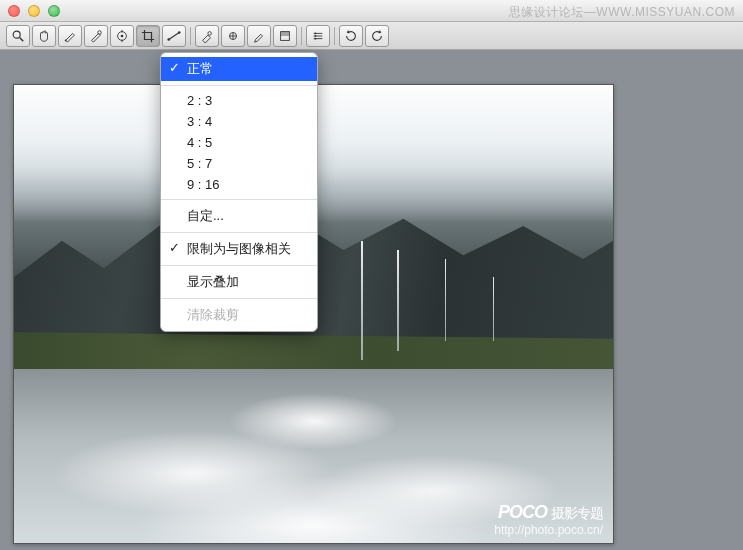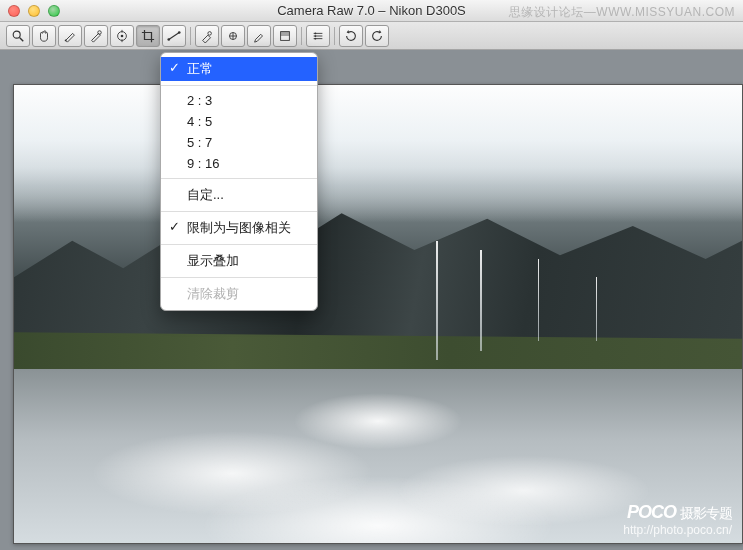--- a/index.html
+++ b/index.html
@@ -15,21 +15,21 @@
 
 .watermark-top { position: absolute; top: 4px; right: 8px; font-size: 12px; color: #b5b5b5; letter-spacing: 0.5px; font-family: Arial, sans-serif; }
 
 .toolbar { height: 28px; background: linear-gradient(#e8e8e8, #d4d4d4); border-bottom: 1px solid #a5a5a5; display: flex; align-items: center; padding: 0 6px; gap: 2px; }
 .tool-btn { width: 24px; height: 22px; border: 1px solid #999; border-radius: 3px; background: linear-gradient(#fafafa, #e0e0e0); display: flex; align-items: center; justify-content: center; cursor: pointer; color: #333; }
 .tool-btn.active { background: linear-gradient(#c8c8c8, #b0b0b0); box-shadow: inset 0 1px 2px rgba(0,0,0,0.2); }
 .tool-btn svg { width: 14px; height: 14px; }
 .pipe { width: 1px; height: 18px; background: #aaa; margin: 0 2px; }
 
 .canvas-area { position: absolute; top: 50px; left: 0; right: 0; bottom: 0; background: #8a9095; overflow: hidden; }
-.image-preview { position: absolute; top: 34px; left: 13px; width: 730px; height: 460px; border: 1px solid #555; box-shadow: 0 1px 4px rgba(0,0,0,0.3); overflow: hidden; }
+.image-preview { position: absolute; top: 34px; left: 13px; width: 601px; height: 460px; border: 1px solid #555; box-shadow: 0 1px 4px rgba(0,0,0,0.3); overflow: hidden; }
 
 
 .landscape { width: 100%; height: 100%; position: relative;
   background:
     linear-gradient(180deg, rgba(255,255,255,0.9) 0%, rgba(240,245,248,0.85) 12%, rgba(200,210,215,0.5) 22%, transparent 30%),
     linear-gradient(180deg, transparent 60%, rgba(255,255,255,0.7) 70%, rgba(200,205,210,0.5) 75%, rgba(180,185,190,0.6) 80%, rgba(220,225,230,0.8) 100%),
     linear-gradient(180deg, #e8ecee 0%, #cfd6da 18%, #6a7578 30%, #3a4446 45%, #4a5552 60%, #6a7268 75%, #aab0b2 85%, #d8dde0 100%);
 }
 .mountain-dark { position: absolute; top: 26%; left: 0; width: 100%; height: 40%;
   background: linear-gradient(100deg, #2d3536 0%, #3a4344 20%, #232a2b 40%, #3d4647 55%, #2a3233 70%, #353e3f 100%);
@@ -68,21 +68,20 @@
 </style>
 </head>
 <body>
 
 <div class="titlebar">
   <div class="traffic-lights">
     <div class="traffic-light tl-red"></div>
     <div class="traffic-light tl-yellow"></div>
     <div class="traffic-light tl-green"></div>
   </div>
-  <div class="title-text">Camera Raw 7.0 – Nikon D300S</div>
 </div>
 <div class="watermark-top">思缘设计论坛—WWW.MISSYUAN.COM</div>
 
 <div class="toolbar">
   <button class="tool-btn">
       <svg viewBox="0 0 16 16">
         <circle cx="6.5" cy="6.5" r="4" fill="none" stroke="#333" stroke-width="1.3"></circle>
         <line x1="10" y1="10" x2="14" y2="14" stroke="#333" stroke-width="1.6"></line>
       </svg>
     </button>
@@ -189,20 +188,21 @@
       <div class="wm-logo"><span>POCO</span> <span class="wm-logo-sub">摄影专题</span></div>
       <div class="wm-url">http://photo.poco.cn/</div>
     </div>
   </div>
 </div>
 
 <div class="dropdown">
   <div class="dd-item selected"><span class="check">✓</span><span>正常</span></div>
   <div class="dd-sep"></div>
   <div class="dd-item">2 : 3</div>
+  <div class="dd-item">3 : 4</div>
   <div class="dd-item">4 : 5</div>
   <div class="dd-item">5 : 7</div>
   <div class="dd-item">9 : 16</div>
   <div class="dd-sep"></div>
   <div class="dd-item">自定...</div>
   <div class="dd-sep"></div>
   <div class="dd-item"><span class="check">✓</span><span>限制为与图像相关</span></div>
   <div class="dd-sep"></div>
   <div class="dd-item">显示叠加</div>
   <div class="dd-sep"></div>

